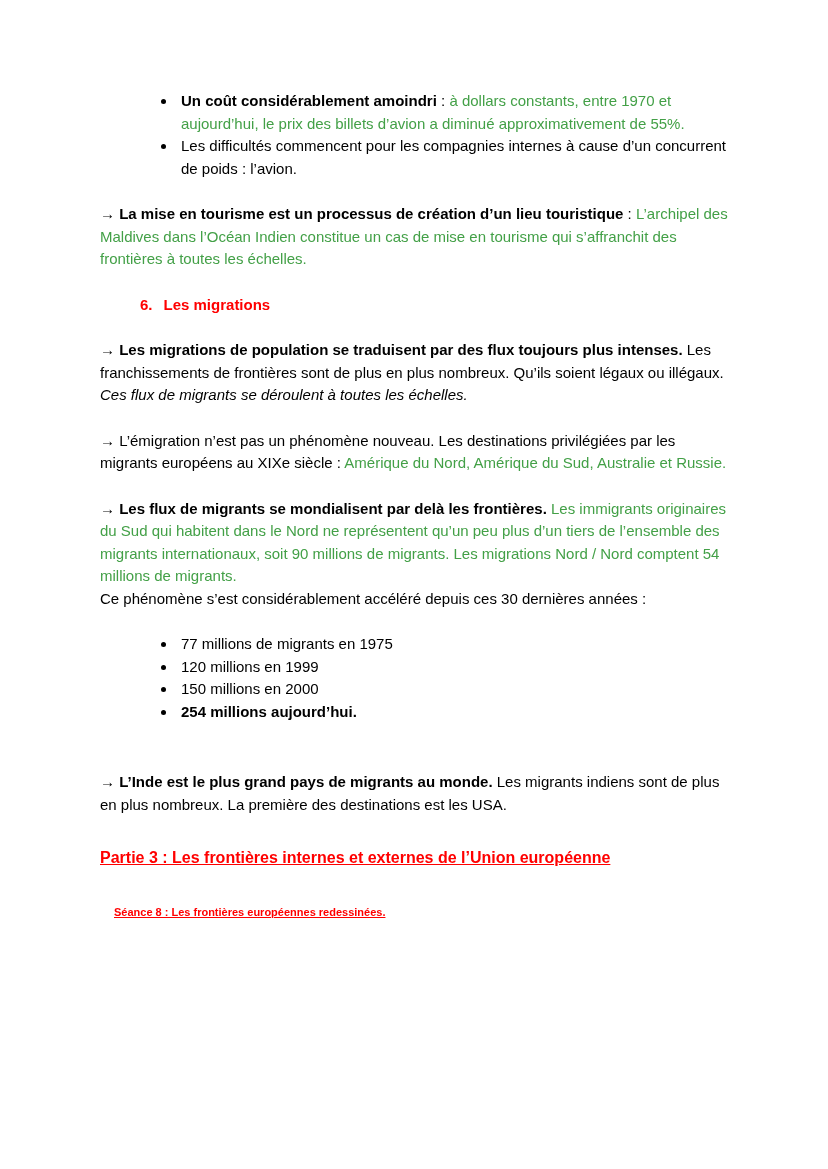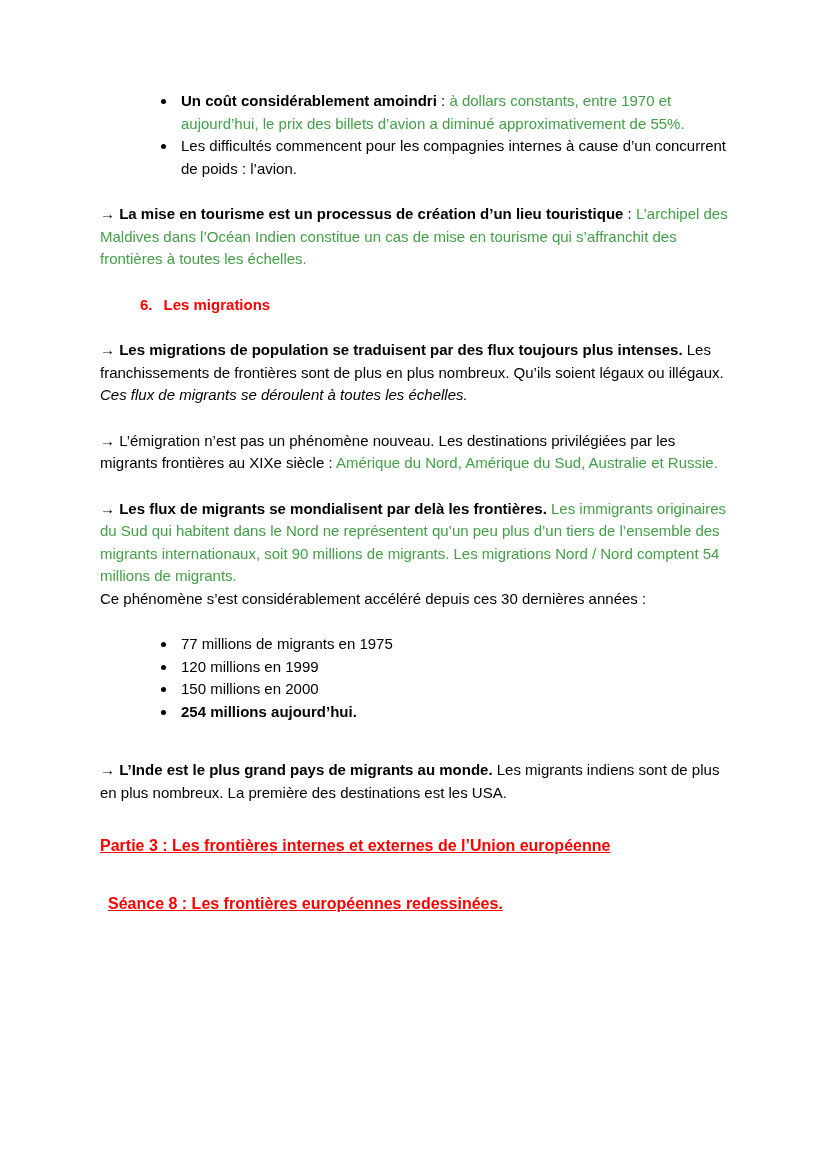--- a/index.html
+++ b/index.html
@@ -29,52 +29,52 @@
   ul.bullets li { padding-left: 4px; }
 
   .b { font-weight: bold; }
   .italic { font-style: italic; }
   .green { color: #43a047; }
   .magenta { color: #a64d79; }
 
   .heading-migrations { margin: 0 0 23px 40px; font-weight: bold; color: #ff0000; }
   .heading-migrations .heading-label { margin-left: 11px; }
 
-  ul.stats { margin-bottom: 36px; }
+  ul.stats { margin-bottom: 48px; }
 
   .inde-para { margin-bottom: 30px; }
 
   .red-heading {
     color: #ff0000;
     font-weight: bold;
     text-decoration: underline;
     font-family: "Liberation Sans", sans-serif;
   }
   h2.partie { font-size: 16px; margin: 0 0 34px 0; }
-  h3.seance { font-size: 16px; margin: 8px; }
+  h3.seance { font-size: 11px; margin: 14px; }
 
   .problematique { margin-bottom: 26px; }
 </style>
 </head>
 <body>
 
 <div class="page">
 
   <ul class="bullets">
     <li><span class="b">Un coût considérablement amoindri</span><span> : </span><span class="green">à dollars constants, entre 1970 et aujourd’hui, le prix des billets d’avion a diminué approximativement de 55%.</span></li>
     <li><span>Les difficultés commencent pour les compagnies internes à cause d’un concurrent de poids : l’avion.</span></li>
   </ul>
 
   <p><span>→ </span><span class="b">La mise en tourisme est un processus de création d’un lieu touristique</span><span> : </span><span class="green">L’archipel des Maldives dans l’Océan Indien constitue un cas de mise en tourisme qui s’affranchit des frontières à toutes les échelles.</span></p>
 
   <p class="heading-migrations"><span>6.</span><span class="heading-label">Les migrations</span></p>
 
   <p><span>→ </span><span class="b">Les migrations de population se traduisent par des flux toujours plus intenses.</span><span> Les franchissements de frontières sont de plus en plus nombreux. Qu’ils soient légaux ou illégaux. </span><span class="italic">Ces flux de migrants se déroulent à toutes les échelles.</span></p>
 
-  <p><span>→ L’émigration n’est pas un phénomène nouveau. Les destinations privilégiées par les migrants frontières au XIXe siècle : </span><span class="green">Amérique du Nord, Amérique du Sud, Australie et Russie.</span></p>
+  <p><span>→ L’émigration n’est pas un phénomène nouveau. Les destinations privilégiées par les migrants européens au XIXe siècle : </span><span class="green">Amérique du Nord, Amérique du Sud, Australie et Russie.</span></p>
 
   <p><span>→ </span><span class="b">Les flux de migrants se mondialisent par delà les frontières.</span><span class="green"> Les immigrants originaires du Sud qui habitent dans le Nord ne représentent qu’un peu plus d’un tiers de l’ensemble des migrants internationaux, soit 90 millions de migrants. Les migrations Nord / Nord comptent 54 millions de migrants.</span><br><span>Ce phénomène s’est considérablement accéléré depuis ces 30 dernières années :</span></p>
 
   <ul class="bullets stats">
     <li><span>77 millions de migrants en 1975</span></li>
     <li><span>120 millions en 1999</span></li>
     <li><span>150 millions en 2000</span></li>
     <li><span class="b">254 millions aujourd’hui.</span></li>
   </ul>
 

